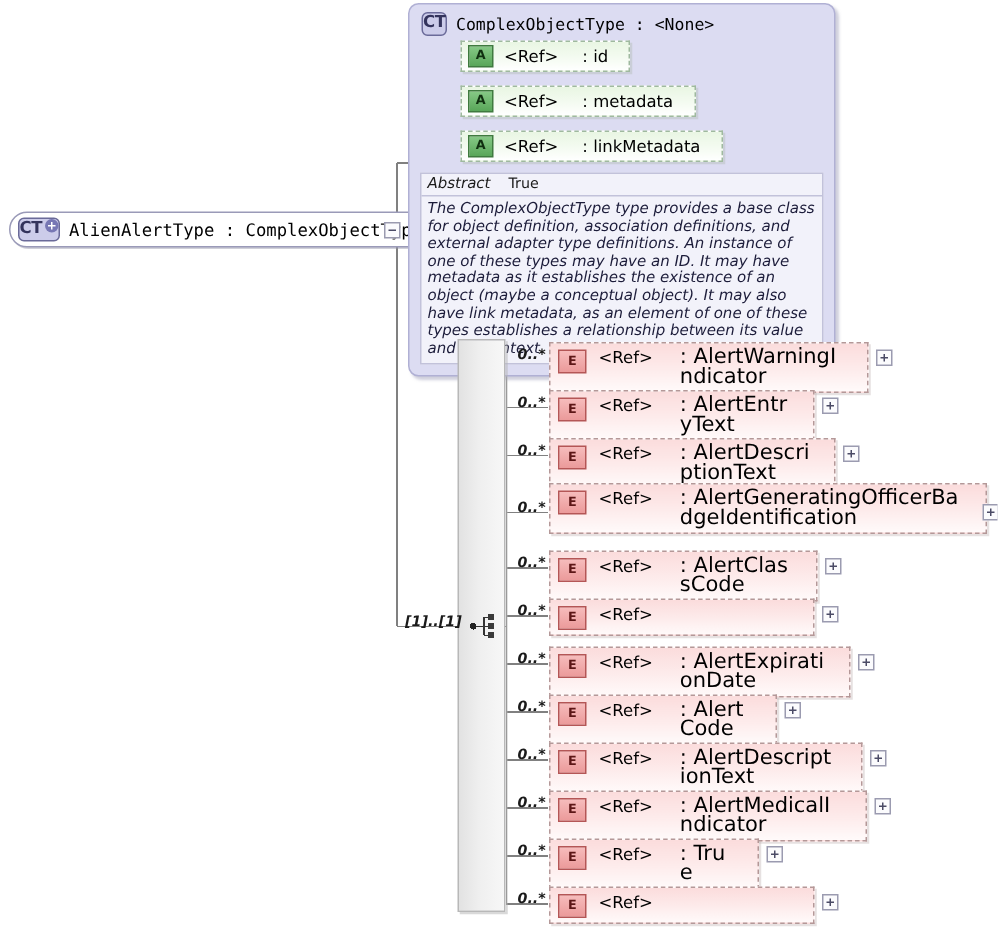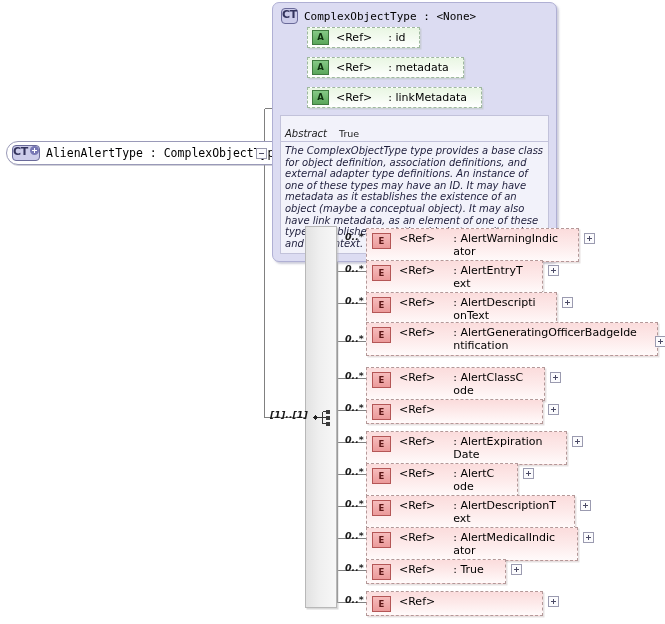--- a/index.html
+++ b/index.html
@@ -187,21 +187,21 @@
 
   
   .doc-panel {
     margin: 5px 1px 1px 1px;
     background: #f2f2fa;
     border: 1px solid #c2c2da;
   }
   .doc-abstract {
     display: flex;
     align-items: flex-start;
-    padding: 12px 4px 2px 4px;
+    padding: 1px 4px 2px 4px;
     border-bottom: 1px solid #c2c2da;
     font-size: 10px;
   }
   .doc-abstract-key {
     font-style: italic;
     color: #1a1a1a;
     margin-right: 12px;
   }
   .doc-abstract-val {
     font-weight: normal;
@@ -275,21 +275,21 @@
     font-weight: bold;
     color: #5c1616;
     line-height: 1;
   }
   .e-ref {
     font-size: 11px;
     margin-left: 8px;
     flex: 0 0 auto;
   }
   .e-name {
-    font-size: 11px;
+    font-size: 14px;
     margin-left: 18px;
     white-space: normal;
     word-break: break-all;
     line-height: 13px;
   }
   .card-label {
     position: absolute;
     font-size: 9.5px;
     font-style: italic;
     font-weight: bold;

